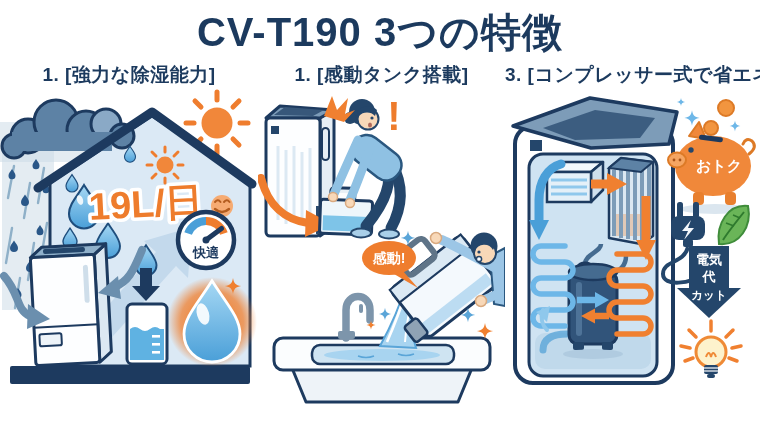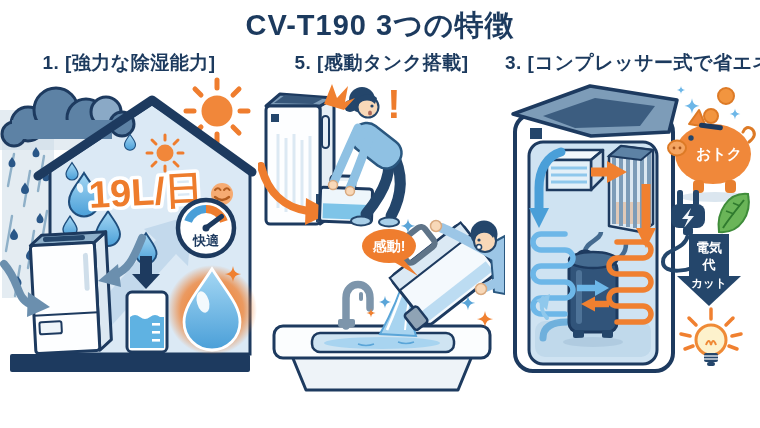--- a/index.html
+++ b/index.html
@@ -1,18 +1,18 @@
 <!DOCTYPE html>
 <html><head>
 <meta charset="utf-8">
 <style>
   html,body{margin:0;padding:0;background:#ffffff;}
   .page{position:relative;width:760px;height:428px;background:#ffffff;overflow:hidden;
         font-family:"Liberation Sans","DejaVu Sans",sans-serif;}
-  .title{margin:10px 0 2px 0;text-align:center;font-size:29px;font-weight:800;
+  .title{margin:10px 0 2px 0;text-align:center;font-size:40px;font-weight:800;
          color:#1c3a5e;letter-spacing:1px;line-height:1.1;}
   .columns{display:flex;align-items:flex-start;}
   .col{position:relative;}
   .col1{width:258px;} .col2{width:247px;} .col3{width:255px;}
   .heading{margin:6px 0 0 0;text-align:center;font-size:19px;font-weight:800;
            color:#1c3a5e;letter-spacing:0.5px;white-space:nowrap;}
   svg{display:block;}
   svg text{font-family:"Liberation Sans","DejaVu Sans",sans-serif;}
   .cap-text{font-size:38px;font-weight:800;fill:#ee7c2c;paint-order:stroke;stroke:#ffffff;
             stroke-width:7px;stroke-linejoin:round;}
@@ -182,21 +182,21 @@
           <path d="M142,162 C133,184 128,194 114,199" stroke="#6b8fae" stroke-width="8" fill="none" stroke-linecap="round"></path>
           <polygon points="118,188 98,205 121,211" fill="#6b8fae"></polygon>
         </g>
 
         <path d="M38,100 L152,24 L252,96" stroke="#1d3a5f" stroke-width="9" fill="none" stroke-linecap="round" stroke-linejoin="round"></path>
         <rect x="10" y="278" width="240" height="18" rx="2" fill="#1d3a5f"></rect>
       </svg>
     </section>
 
     <section class="col col2">
-      <h2 class="heading">5. [感動タンク搭載]</h2>
+      <h2 class="heading">1. [感動タンク搭載]</h2>
       <svg width="247" height="318" viewBox="0 0 247 318">
 
         <g>
           <polygon points="62,30 76,22 76,138 62,148" fill="#e6eef5" stroke="#1d3a5f" stroke-width="3" stroke-linejoin="round"></polygon>
           <polygon points="8,30 22,18 76,22 62,30" fill="#7d9cb8" stroke="#1d3a5f" stroke-width="3" stroke-linejoin="round"></polygon>
           <polygon points="16,27 27,19 66,22 55,28" fill="#37577a"></polygon>
           <rect x="8" y="30" width="54" height="118" rx="4" fill="#fdfeff" stroke="#1d3a5f" stroke-width="3"></rect>
           <rect x="13" y="38" width="8" height="8" fill="#24466b"></rect>
           <g stroke="#dce9f3" stroke-width="3">
             <line x1="20" y1="58" x2="20" y2="132"></line>

